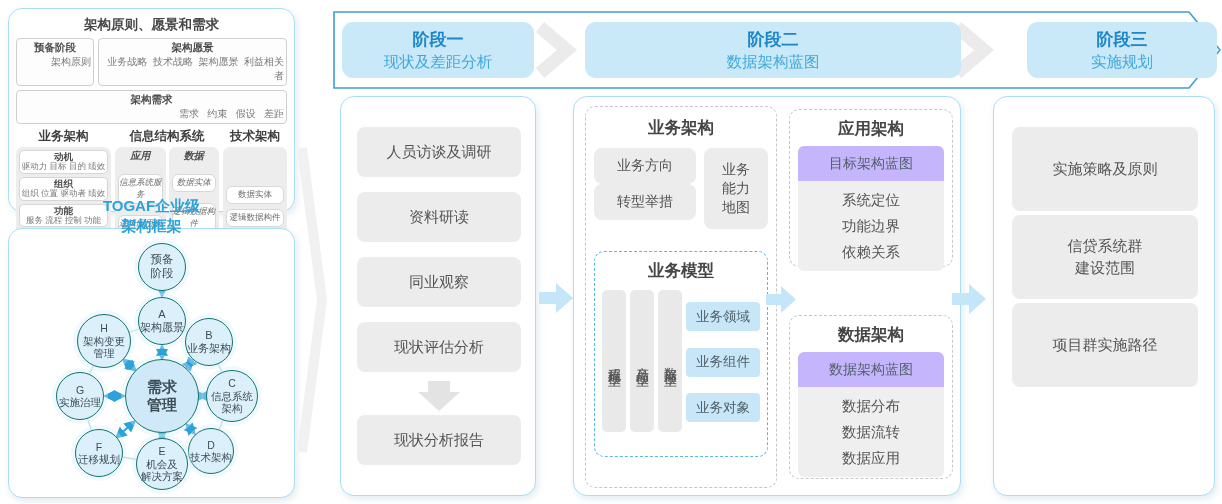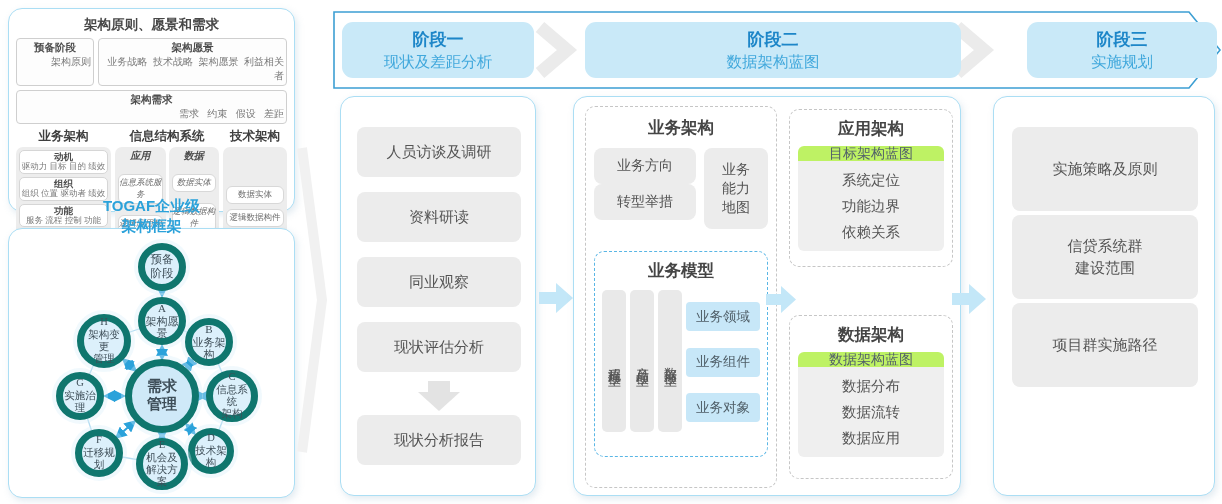--- a/index.html
+++ b/index.html
@@ -41,24 +41,24 @@
               font-weight:bold;font-size:12px;color:#3f3f3f;line-height:1.15;}
   .row4 .wbox{flex:1;display:flex;flex-direction:column;justify-content:center;}
 
   
   .togaf-label{position:absolute;left:8px;top:196px;width:287px;text-align:center;z-index:6;
                font-weight:bold;font-size:15px;color:#2ba2da;line-height:1.35;}
 
   
   .lb{left:8px;top:228px;width:287px;height:270px;}
   .adm-svg{position:absolute;left:0;top:0;pointer-events:none;}
-  .circle{position:absolute;border-radius:50%;background:#dcf0fb;border:7px solid #0f766e;
+  .circle{position:absolute;border-radius:50%;background:#dcf0fb;border:1px solid #0f766e;
           display:flex;align-items:center;justify-content:center;text-align:center;
           color:#3e4e58;white-space:pre-line;line-height:1.18;box-sizing:border-box;
-          box-shadow:0 0 0 4px rgba(215,238,250,.35);font-family:Liberation Serif, serif;}
+          box-shadow:0 0 0 4px rgba(215,238,250,.35);}
   .circle.center{background:#cfe9f8;font-weight:bold;}
 
   
   .banner{position:absolute;left:333px;top:11px;width:890px;height:80px;}
   .phase-box{position:absolute;top:11px;height:56px;background:#c9e9f8;border-radius:11px;
              display:flex;flex-direction:column;align-items:center;justify-content:center;gap:1px;}
   .phase-title{font-weight:bold;font-size:17px;color:#1d86c8;}
   .phase-sub{font-size:15.5px;color:#41a8dc;}
 
   
@@ -83,21 +83,21 @@
   .ba-box{height:36px;}
   .ba-tall{width:64px;height:81px;line-height:1.35;}
   .bm{margin-top:22px;height:206px;padding:8px 7px 10px;}
   .bm-body{display:flex;gap:4px;margin-top:8px;height:142px;}
   .vbar{width:24px;background:#e9e9e9;border-radius:5px;display:flex;align-items:center;justify-content:center;
         writing-mode:vertical-rl;font-size:13px;color:#555;letter-spacing:2px;}
   .bm-col{flex:1;display:flex;flex-direction:column;justify-content:space-between;padding:12px 0 10px;}
   .bbox{height:29px;background:#c7e7f8;border-radius:4px;font-size:13.5px;color:#4e5d66;
         display:flex;align-items:center;justify-content:center;}
   .c2-right{left:215px;width:164px;padding:8px 8px;}
-  .hdr-bar{margin-top:6px;height:15px;background:#bef264;border-radius:6px 6px 0 0;font-size:14px;color:#52606a;
+  .hdr-bar{margin-top:6px;height:35px;background:#c4b5fd;border-radius:6px 6px 0 0;font-size:14px;color:#52606a;
            display:flex;align-items:center;justify-content:center;}
   .bar-body{background:#efefef;border-radius:0 0 6px 6px;font-size:14.5px;color:#555;text-align:center;
             padding:6px 0;line-height:26px;}
 
   .c3{left:993px;top:96px;width:222px;height:400px;}
   .c3 .gbox{position:absolute;left:18px;width:186px;height:84px;font-size:15px;line-height:1.5;}
 
   .flow-arrow{position:absolute;}
   .faint-chev{position:absolute;left:296px;top:140px;}
 </style>

